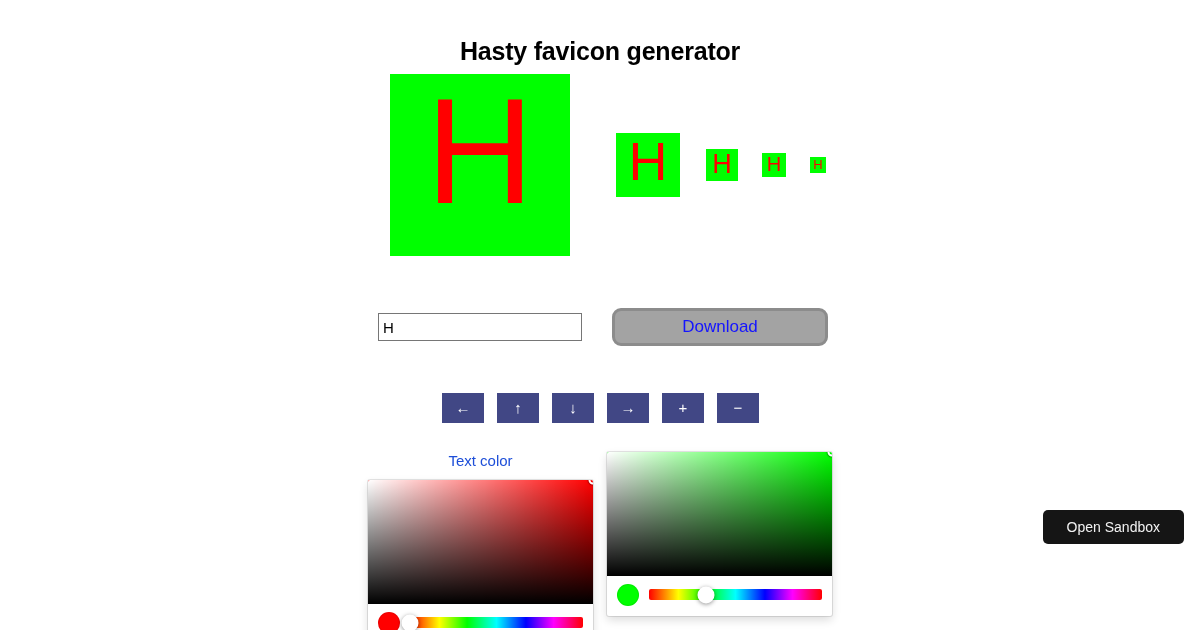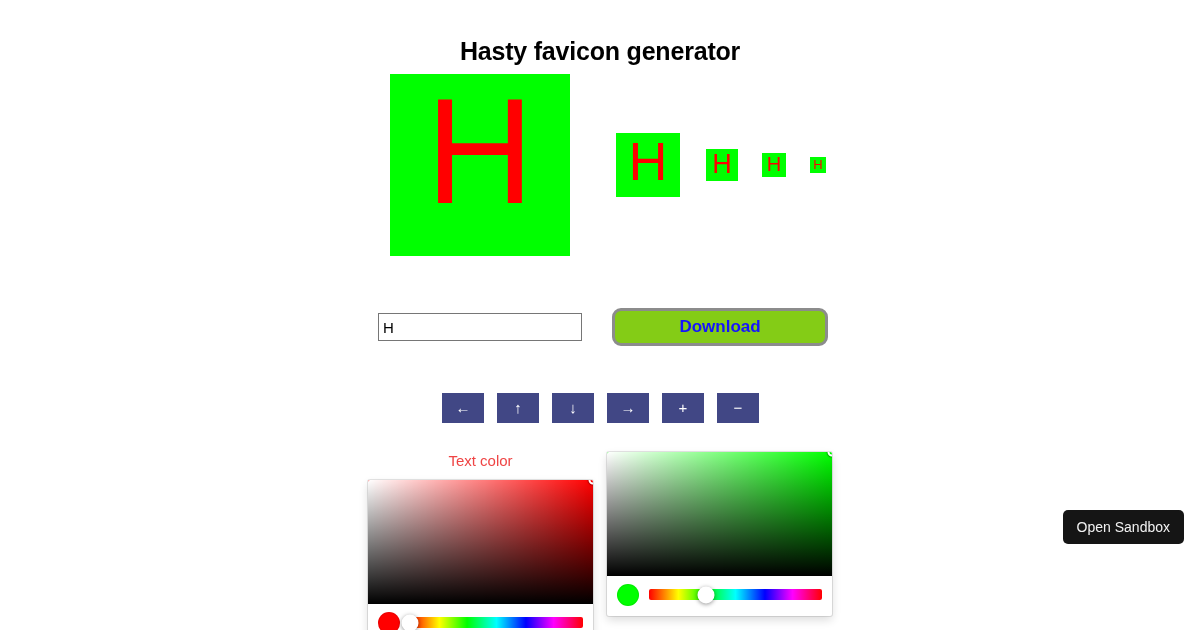--- a/index.html
+++ b/index.html
@@ -79,25 +79,25 @@
     border-radius: 0;
   }
   .download-btn {
     position: absolute;
     left: 612px;
     top: -5px;
     width: 216px;
     height: 38px;
     border: 3px solid #8c8c8c;
     border-radius: 9px;
-    background: #84cc16;
+    background: #a3a3a3;
     color: #1414ff;
     font-family: "Liberation Sans", sans-serif;
     font-size: 17px;
-    font-weight: bold;
+    font-weight: normal;
     cursor: pointer;
   }
 
   
   .nudge-row {
     position: absolute;
     top: 393px;
     left: 442px;
     display: flex;
     gap: 13px;
@@ -128,21 +128,21 @@
     position: absolute;
     top: 0;
     width: 225px;
   }
   .picker-col.text-col { left: 368px; }
   .picker-col.bg-col   { left: 607px; }
 
   .picker-label {
     text-align: center;
     font-size: 15px;
-    color: #ef4444;
+    color: #1d4ed8;
     margin-bottom: 10px;
     height: 18px;
   }
 
   .picker-body {
     width: 225px;
     background: #ffffff;
     box-shadow: 0 0 0 1px rgba(0,0,0,0.10), 0 4px 10px rgba(0,0,0,0.14);
     border-radius: 2px;
     overflow: hidden;
@@ -200,21 +200,21 @@
     box-shadow: 0 1px 4px rgba(0,0,0,0.42);
     transform: translate(-50%, -50%);
   }
 
   
   .sandbox-badge {
     position: absolute;
     right: 16px;
     bottom: 18px;
     height: 34px;
-    padding: 0 14px;
+    padding: 0 24px;
     background: #151515;
     color: #f2f2f2;
     font-size: 14px;
     line-height: 34px;
     border-radius: 5px;
     border: none;
     cursor: pointer;
     font-family: "Liberation Sans", sans-serif;
   }
 </style>

